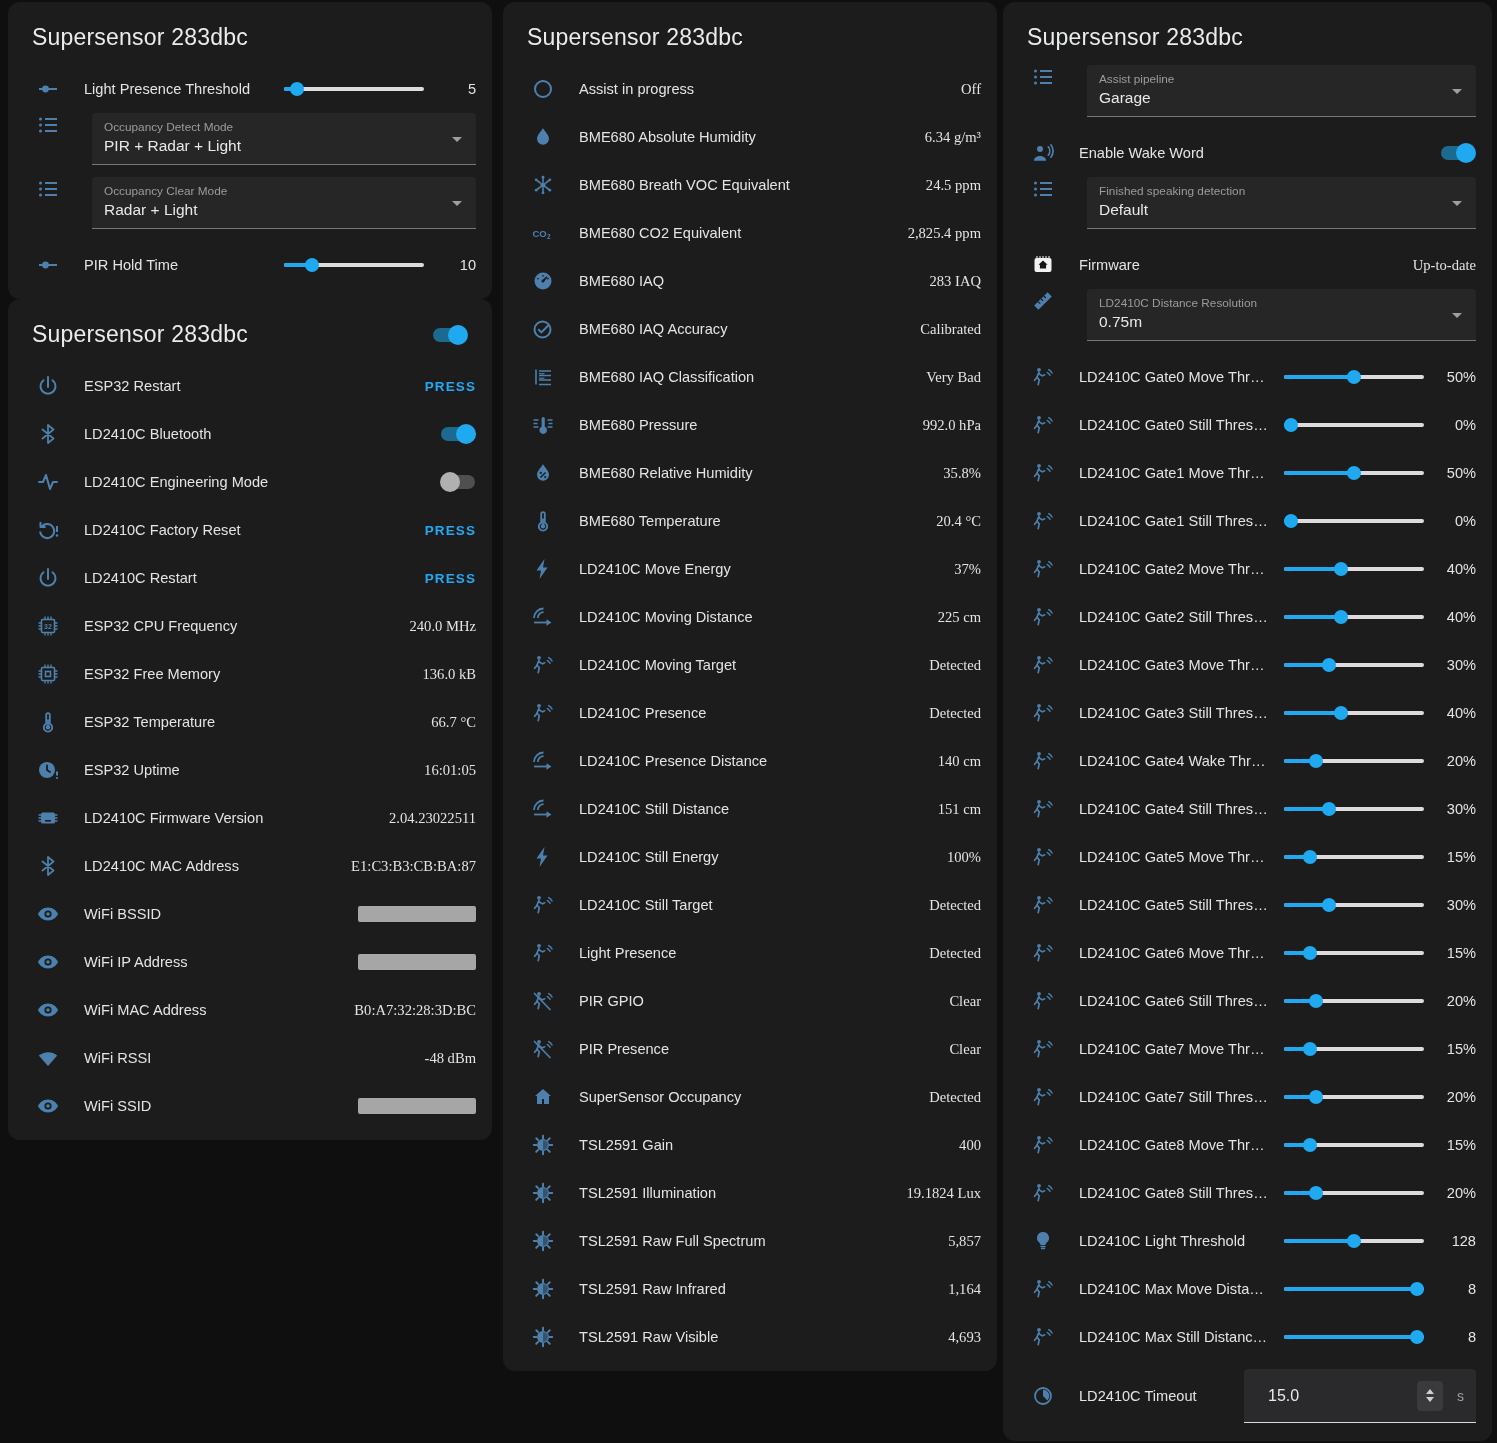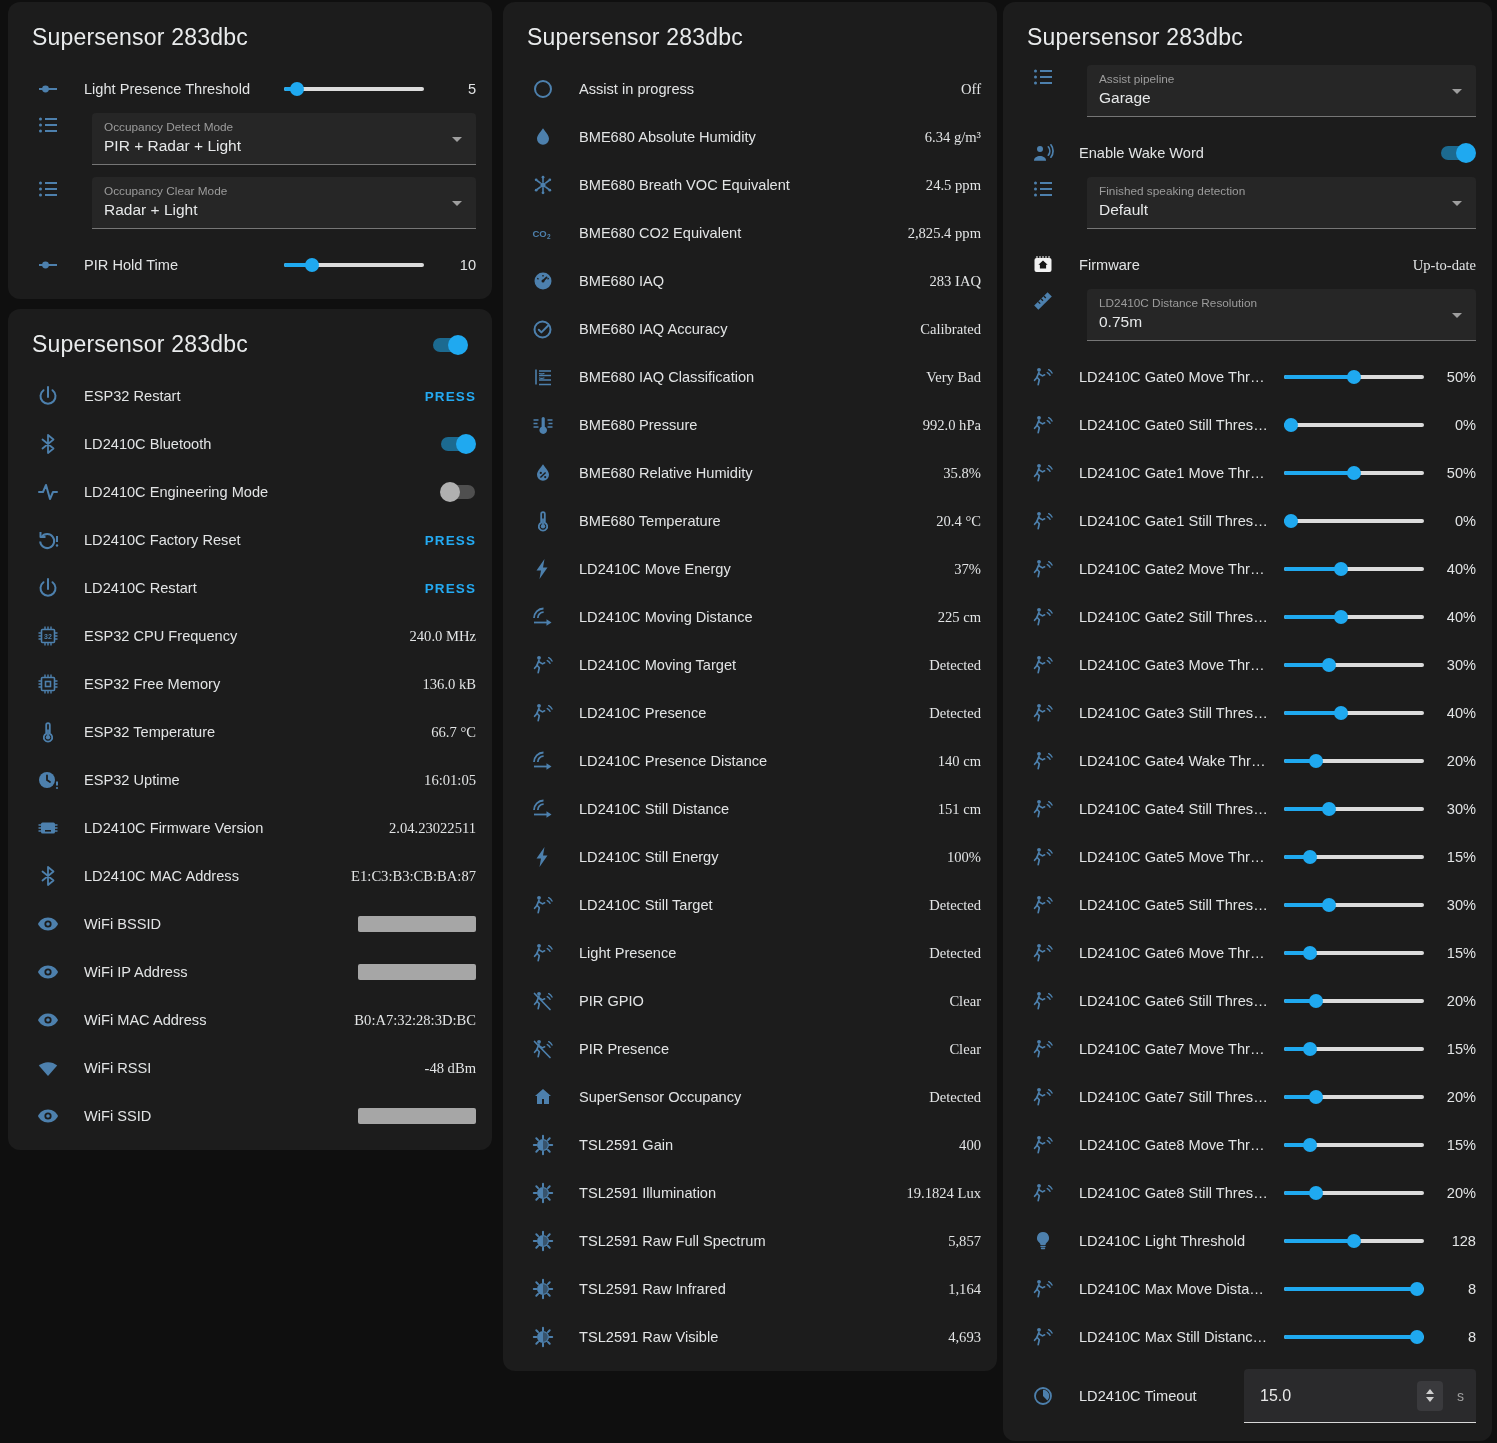--- a/index.html
+++ b/index.html
@@ -2,21 +2,21 @@
 <html><head>
 <meta charset="utf-8">
 <style>
   html,body{margin:0;padding:0;}
   body{
     width:1497px;height:1443px;position:relative;
     background:#0f0f0f;
     font-family:"Liberation Sans","DejaVu Sans",sans-serif;
     -webkit-font-smoothing:antialiased;
   }
-  .col{position:absolute;top:2px;display:flex;flex-direction:column;gap:10px;}
+  .col{position:absolute;top:2px;display:flex;flex-direction:column;}
   #col0{left:8px;width:484px;}
   #col1{left:503px;width:494px;}
   #col2{left:1003px;width:489px;}
   .card{background:#1c1c1c;border-radius:12px;padding-bottom:10px;}
   .card-header{display:flex;align-items:center;justify-content:space-between;padding:22px 24px 14px 24px;}
   .card-title{font-size:23px;color:#e9ebec;font-weight:400;letter-spacing:.2px;}
   .row{display:flex;align-items:center;height:48px;padding:0 16px;}
   .icon{width:24px;height:24px;flex:none;margin:0 24px 0 12px;color:#4d80ad;}
   .icon svg{width:100%;height:100%;display:block;}
   .label{flex:1;min-width:0;font-size:14.6px;color:#e2e4e5;white-space:nowrap;overflow:hidden;}
@@ -41,21 +41,21 @@
   .row-select{display:flex;align-items:flex-start;height:64px;padding:0 16px 0 16px;}
   .selectbox{position:relative;flex:1;height:52px;background:#262626;border-radius:4px 4px 0 0;
     border-bottom:1px solid #767676;box-sizing:border-box;padding:7px 36px 0 12px;cursor:pointer;margin-left:8px;}
   .sel-label{font-size:11.8px;color:#9c9c9c;}
   .sel-value{font-size:15.5px;color:#e6e8e9;margin-top:3px;}
   .caret{position:absolute;right:14px;top:24px;width:0;height:0;
     border-left:5px solid transparent;border-right:5px solid transparent;border-top:5px solid #9e9e9e;}
   
   .row-number{display:flex;align-items:center;height:70px;padding:0 16px;}
   .numbox{display:flex;align-items:center;width:232px;height:54px;background:#2a2a2c;border-radius:4px 4px 0 0;
-    border-bottom:1px solid #d8d8d8;box-sizing:border-box;padding:0 12px 0 16px;flex:none;margin-left:12px;}
+    border-bottom:1px solid #d8d8d8;box-sizing:border-box;padding:0 12px 0 24px;flex:none;margin-left:12px;}
   .num-val{flex:1;font-size:16px;color:#e8e8e8;}
   .stepper{display:flex;flex-direction:column;justify-content:center;align-items:center;gap:3px;
     width:26px;height:30px;background:#3a3a3d;border-radius:4px;cursor:pointer;flex:none;}
   .stepper .up{width:0;height:0;border-left:4px solid transparent;border-right:4px solid transparent;border-bottom:5px solid #cfcfcf;}
   .stepper .down{width:0;height:0;border-left:4px solid transparent;border-right:4px solid transparent;border-top:5px solid #cfcfcf;}
   .unit{margin-left:14px;color:#9e9e9e;font-size:14px;}
 </style>
 </head>
 <body>
 

